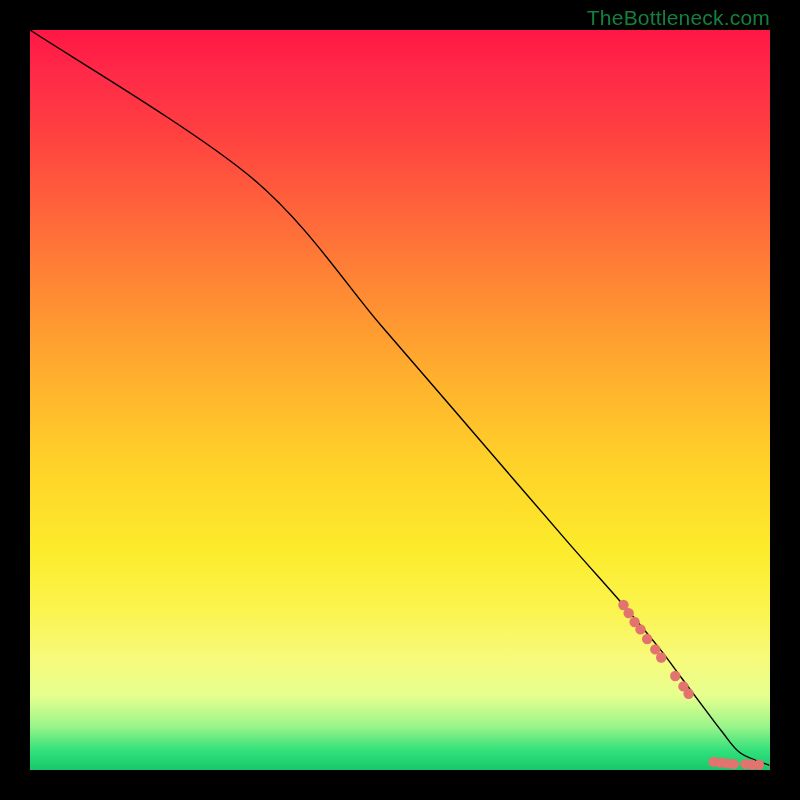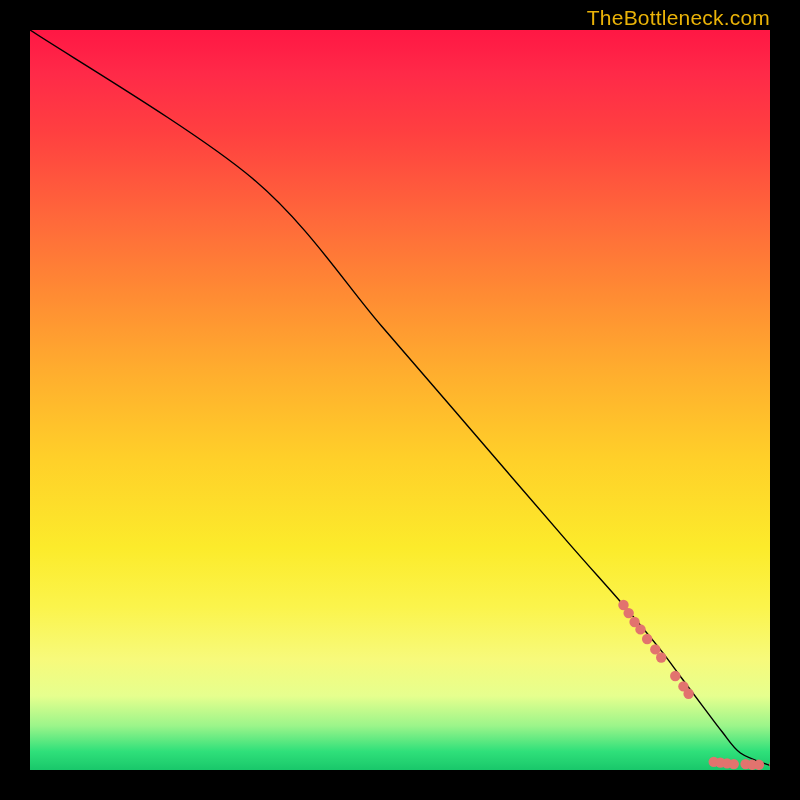--- a/index.html
+++ b/index.html
@@ -45,21 +45,21 @@
       #e6ff8e 90%,
       #9cf58a 94%,
       #2fe07a 97.5%,
       #19c76a 100%
     );
   }
   .attribution {
     position: absolute;
     top: 6px;
     right: 30px;
-    color: #eab308;
+    color: #15803d;
     font-size: 21px;
     letter-spacing: 0.2px;
     font-weight: 400;
     user-select: none;
   }
 </style>
 </head>
 <body>
 
 <div class="frame">

